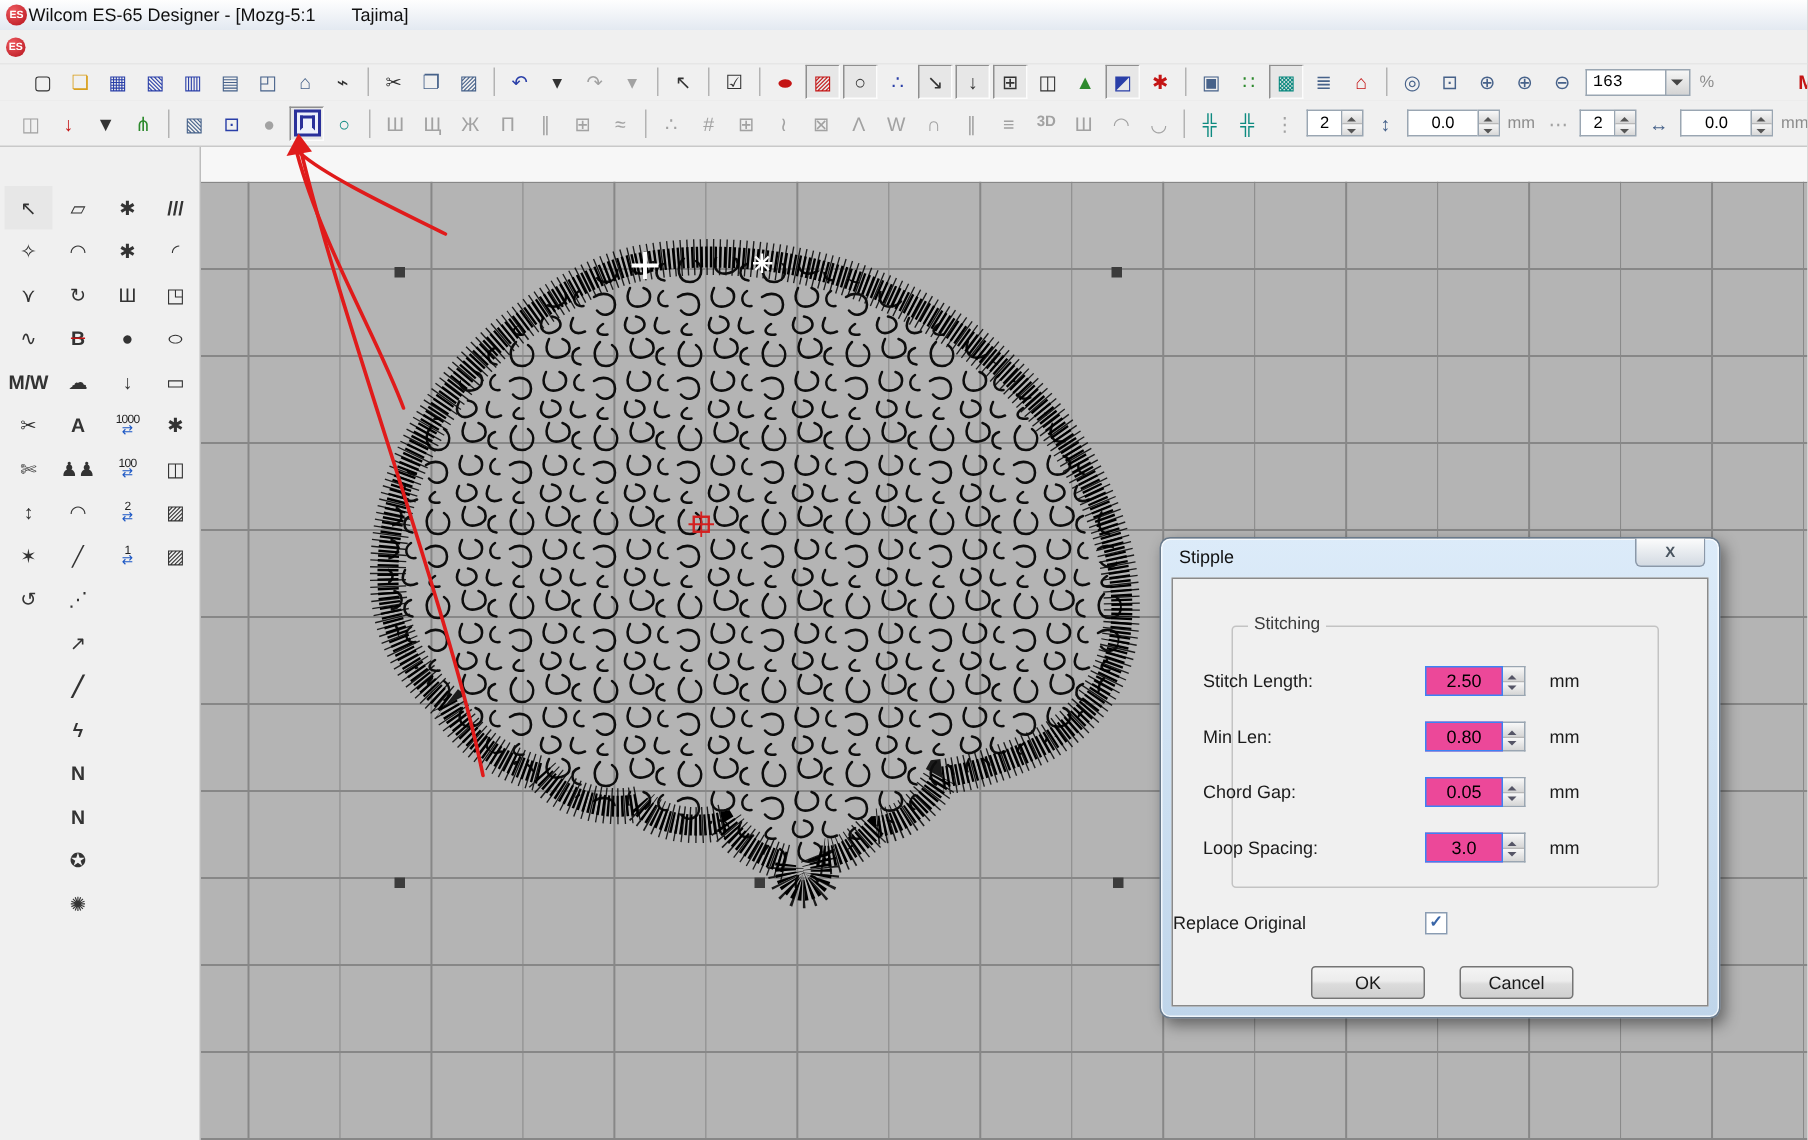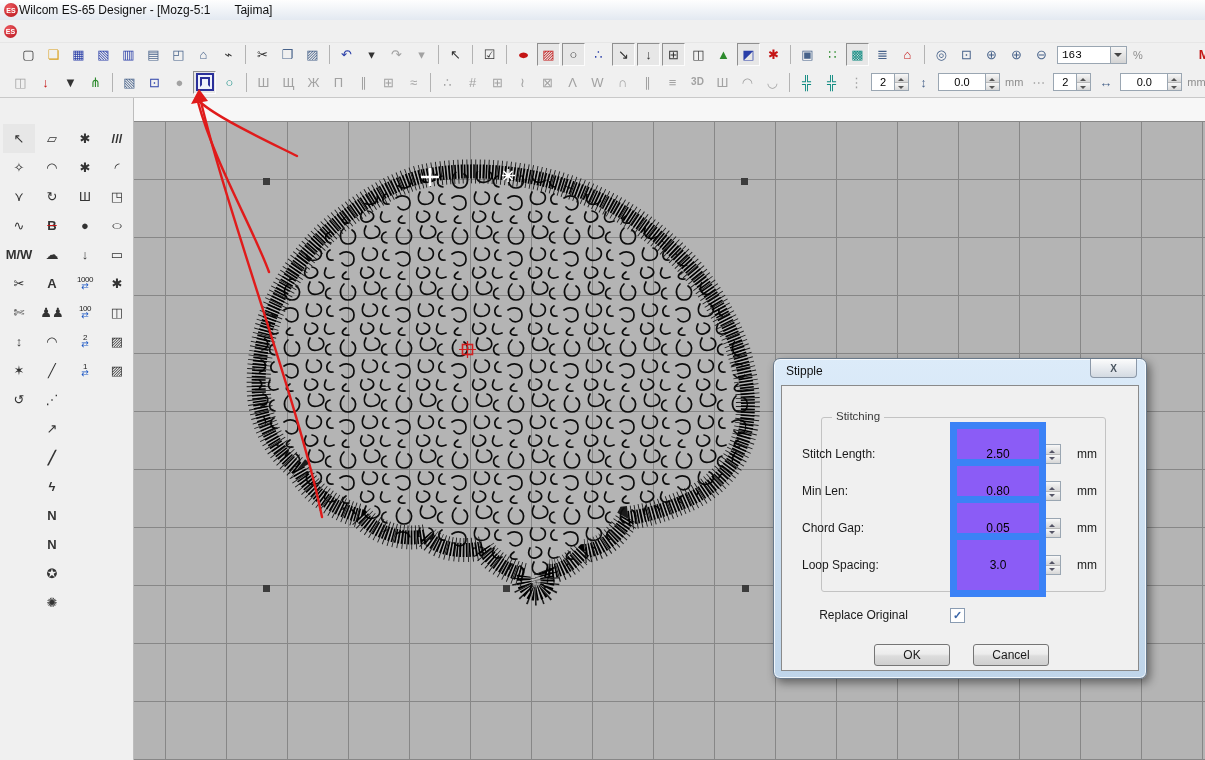--- a/index.html
+++ b/index.html
@@ -79,31 +79,31 @@
     box-shadow:3px 4px 10px rgba(0,0,0,.45), inset 0 0 0 1px rgba(255,255,255,.75);z-index:40}
   .dtitle{position:absolute;left:12px;top:5px;font-size:12px;color:#101010}
   .dclose{position:absolute;right:9px;top:0;width:45px;height:18px;border:1px solid #8b98a8;border-top:none;
     border-radius:0 0 4px 4px;background:linear-gradient(#fcfcfc,#d3dae2);display:flex;align-items:center;
     justify-content:center;font-size:10px;font-weight:bold;color:#4a5560;cursor:default}
   .dclient{position:absolute;left:7px;right:7px;top:26px;bottom:7px;background:#f0f0f0;border:1px solid #8a8a8a}
   .groupbox{position:absolute;left:39px;top:31px;width:283px;height:173px;border:1px solid #c3c3c3;border-radius:3px}
   .grouplabel{position:absolute;left:10px;top:-8px;background:#f0f0f0;padding:0 4px;font-size:11.5px;color:#3a3a3a}
   .drow{position:absolute;left:0;height:20px;display:flex;align-items:center}
   .dlabel{display:inline-block;width:140px;margin-left:20px;text-align:left;font-size:12px;color:#1a1a1a;padding-right:8px}
-  .dinput{width:50px;height:18px;border:7px solid #3b82f6;font-size:12px;text-align:center;
-    font-family:"Liberation Sans",sans-serif;background:#8b5cf6;padding:16px}
+  .dinput{width:50px;height:18px;border:1px solid #3b82f6;font-size:12px;text-align:center;
+    font-family:"Liberation Sans",sans-serif;background:#ec4899;padding:0}
   .dspin{width:15px;height:20px;display:flex;flex-direction:column;border:1px solid #9aa6b2;border-left:none;box-sizing:border-box}
   .dspin b{flex:1;background:linear-gradient(#f8f8f8,#d6d6d6);position:relative;border-bottom:1px solid #b8b8b8}
   .dspin b:last-child{border-bottom:none}
   .dspin b::after{content:"";position:absolute;left:3px;top:2px;border:3px solid transparent}
   .dspin b.up::after{border-bottom-color:#556}
   .dspin b.dn::after{border-top-color:#556}
   .dunit{font-size:12px;color:#1a1a1a;margin-left:16px}
   .cbrow{position:absolute;left:0;top:220px;height:18px;display:flex;align-items:center}
-  .cblabel{display:inline-block;width:163px;text-align:center;font-size:12px;color:#1a1a1a;padding-right:5px}
+  .cblabel{display:inline-block;width:163px;text-align:left;font-size:12px;color:#1a1a1a;padding-right:5px}
   .checkbox{width:13px;height:13px;border:1px solid #8a9cb2;background:#fff;display:flex;align-items:center;
     justify-content:center;font-size:11px;color:#3a66a8;font-weight:bold;line-height:1}
   .dbtn{position:absolute;top:258px;width:74px;height:20px;border:1px solid #757575;border-radius:3px;
     background:linear-gradient(#f4f4f4 0%,#ececec 45%,#dcdcdc 55%,#cfcfcf 100%);
     font-size:12px;color:#1a1a1a;display:flex;align-items:center;justify-content:center;cursor:default}
   #okbtn{left:92px}#cancelbtn{left:191px}
 </style>
 </head>
 <body>
 

